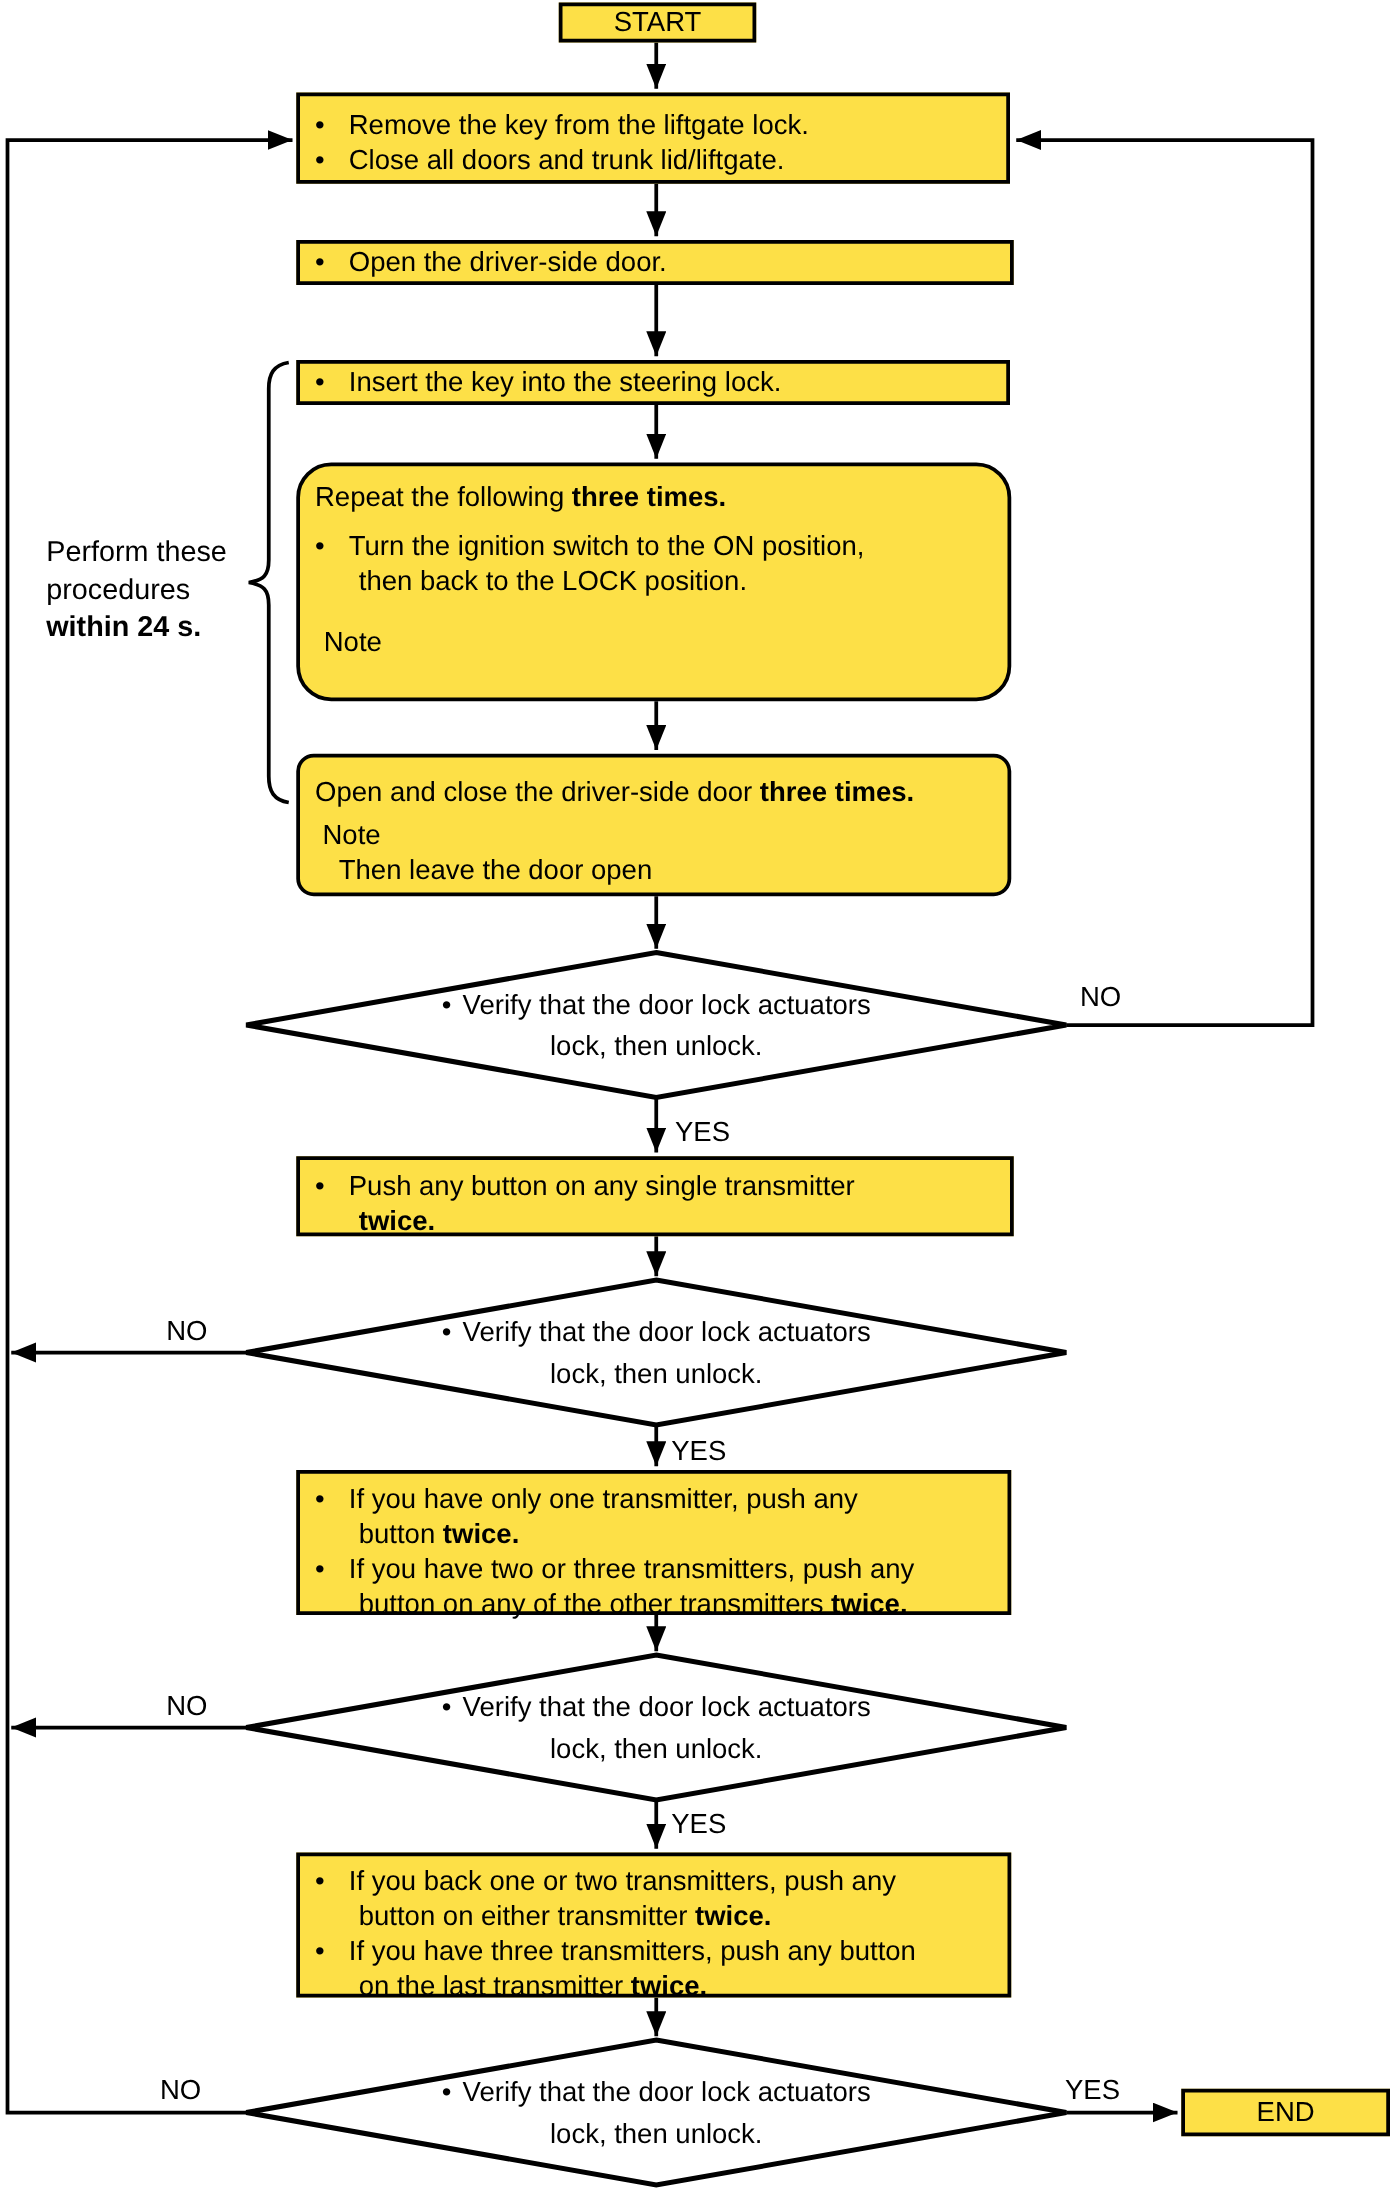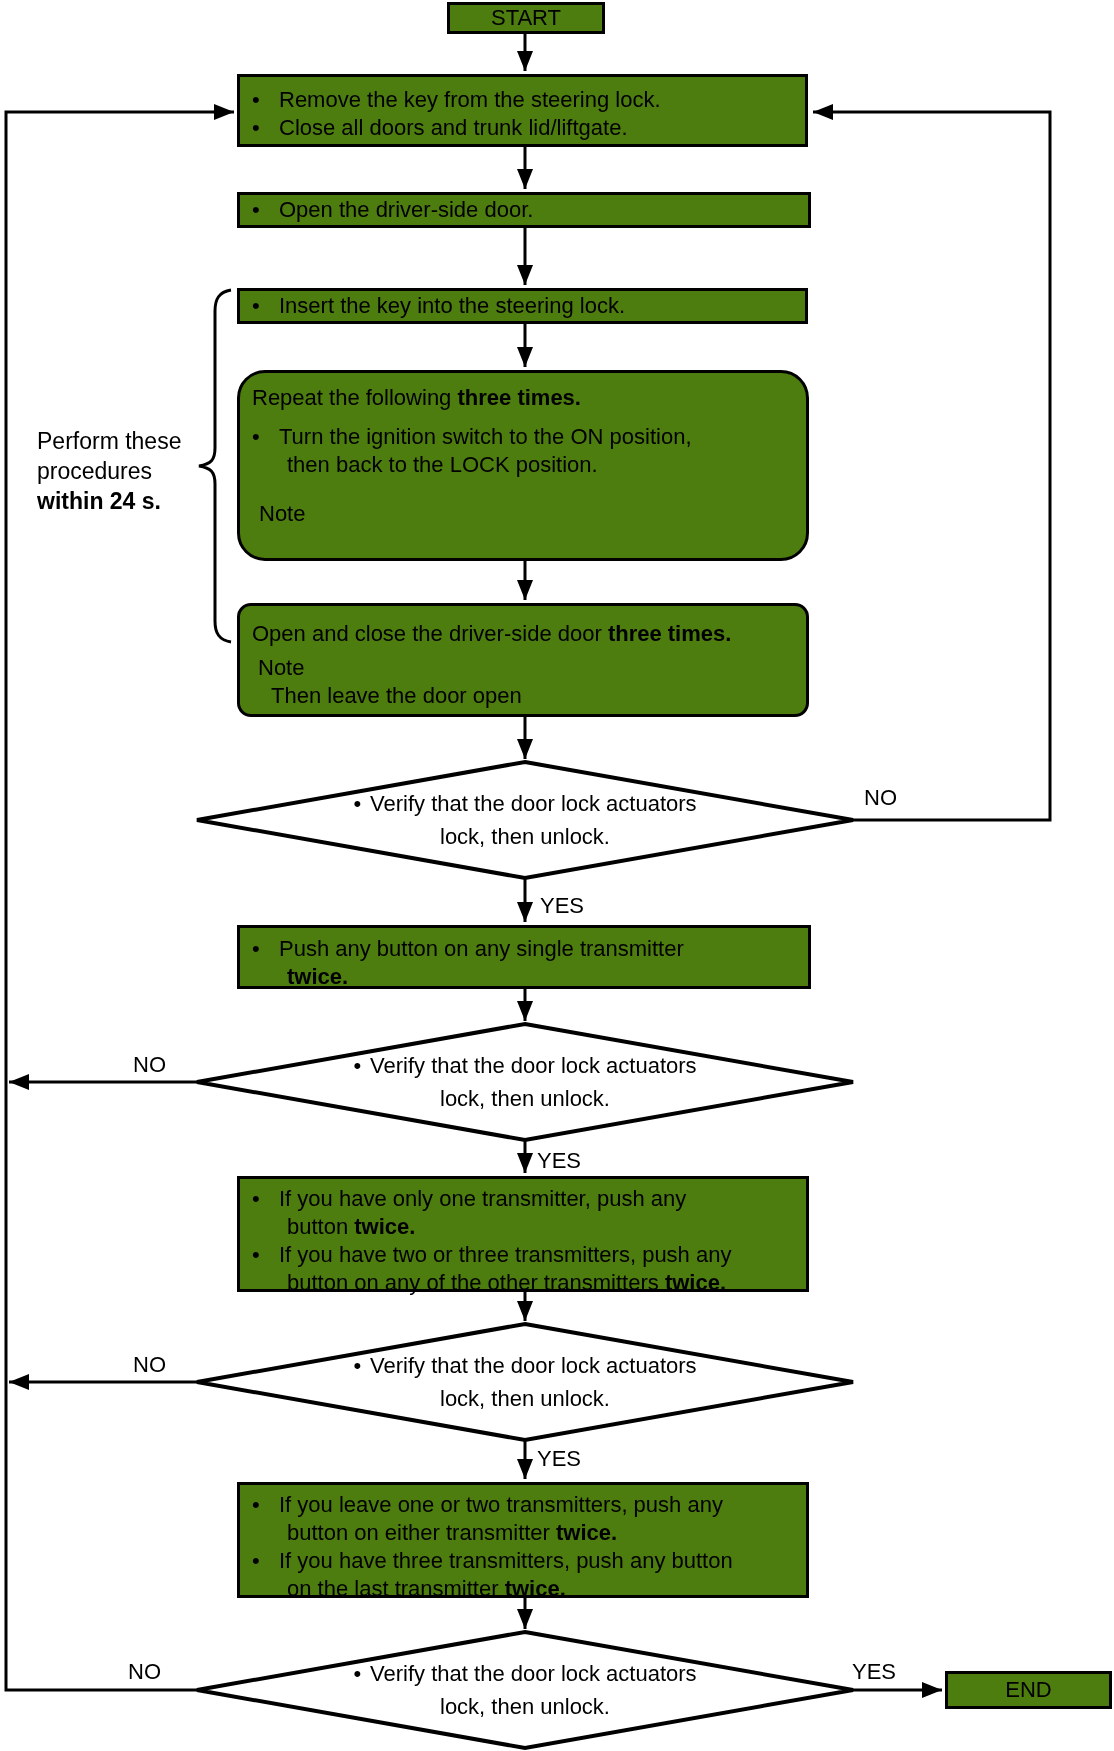--- a/index.html
+++ b/index.html
@@ -5,21 +5,21 @@
   html,body{margin:0;padding:0;background:#fff;}
   .canvas{
     position:relative;width:1114px;height:1751px;background:#fff;
     font-family:"Liberation Sans","DejaVu Sans",sans-serif;color:#000;overflow:hidden;
   }
   svg.wires{position:absolute;left:0;top:0;width:1114px;height:1751px;}
   .wire{stroke:#000;stroke-width:3;fill:none;}
   .diamond{stroke:#000;stroke-width:4;fill:#fff;}
   .brace{stroke:#000;stroke-width:3;fill:none;}
   .node{
-    position:absolute;box-sizing:border-box;background:#4d7c0f;border:3px solid #000;
+    position:absolute;box-sizing:border-box;background:#fde047;border:3px solid #000;
     font-size:22px;line-height:28px;
   }
   .terminal{display:flex;align-items:center;justify-content:center;}
   .vcenter{display:flex;align-items:center;}
   .brow{display:flex;}
   .bul{flex:0 0 27px;}
   .cont{margin-left:35px;}
   .b{font-weight:bold;}
   .dtext{
     position:absolute;left:265px;width:520px;text-align:center;
@@ -68,21 +68,21 @@
     <path class="brace" d="M231,290 C219,292 215,299 215,311 L215,448 C215,460 211,464 199,466 C211,468 215,472 215,484 L215,621 C215,633 219,640 231,642"></path>
   </svg>
 
   <div class="node terminal" style="left:447px;top:2px;width:158px;height:32px;">
     <span>START</span>
   </div>
 
   <div class="node" style="left:237px;top:74px;width:571px;height:73px;padding:9px 8px 0 12px;">
     <div class="brow">
       <span class="bul">•</span>
-      <span>Remove the key from the steering lock.</span>
+      <span>Remove the key from the liftgate lock.</span>
     </div>
     <div class="brow">
       <span class="bul">•</span>
       <span>Close all doors and trunk lid/liftgate.</span>
     </div>
   </div>
 
   <div class="node vcenter" style="left:237px;top:192px;width:574px;height:36px;padding-left:12px;">
     <div class="brow">
       <span class="bul">•</span>
@@ -175,21 +175,21 @@
       <span class="bul-inline">•</span><span>Verify that the door lock actuators</span>
     </div>
     <div>
       <span>lock, then unlock.</span>
     </div>
   </div>
 
   <div class="node" style="left:237px;top:1482px;width:572px;height:116px;padding:6px 8px 0 12px;">
     <div class="brow">
       <span class="bul">•</span>
-      <span>If you leave one or two transmitters, push any</span>
+      <span>If you back one or two transmitters, push any</span>
     </div>
     <div class="cont">
       <span>button on either transmitter </span><span class="b">twice.</span>
     </div>
     <div class="brow">
       <span class="bul">•</span>
       <span>If you have three transmitters, push any button</span>
     </div>
     <div class="cont">
       <span>on the last transmitter </span><span class="b">twice.</span>

